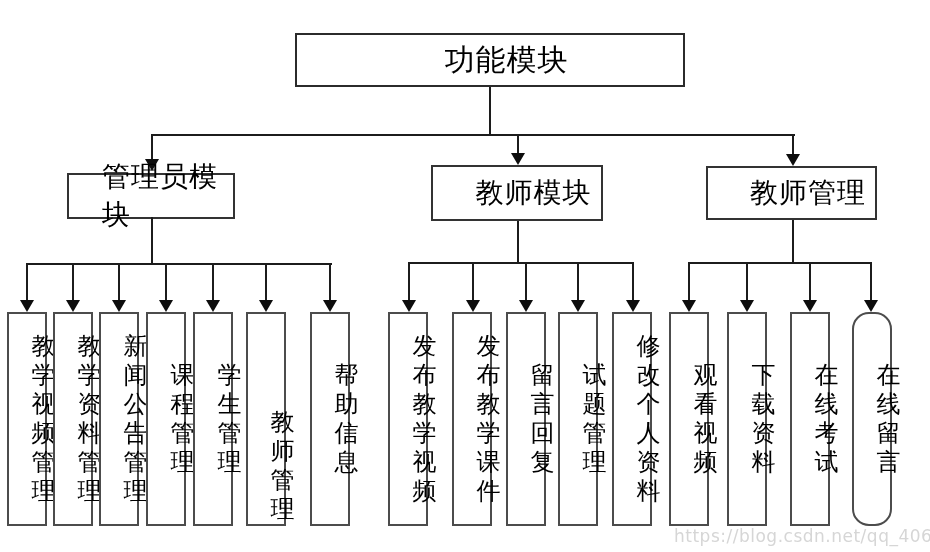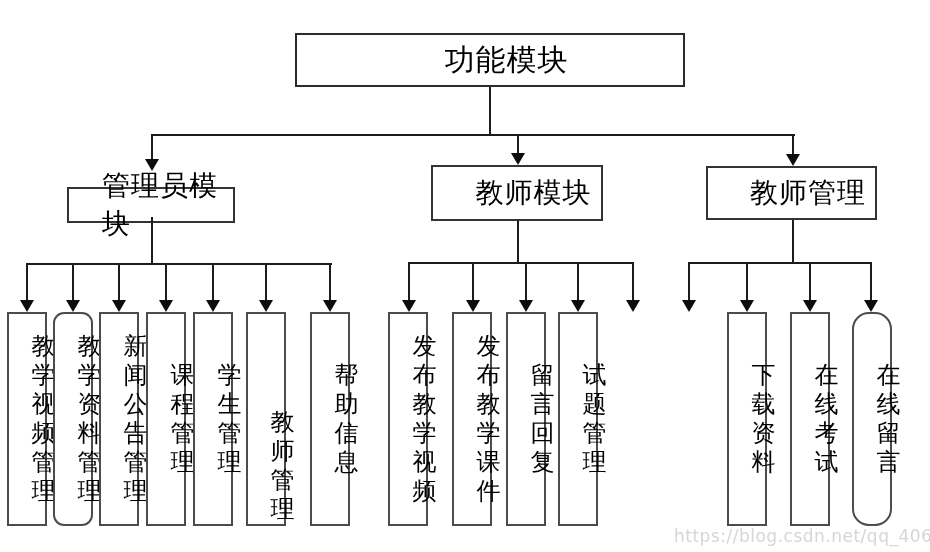--- a/index.html
+++ b/index.html
@@ -17,21 +17,21 @@
     background: #ffffff;
     border: 2px solid #3a3a3a;
     box-sizing: border-box;
     display: flex;
     align-items: center;
     justify-content: center;
     padding-left: 33px;
   }
   .root-box  { left: 295px; top: 33px;  width: 390px; height: 54px; font-size: 30px; letter-spacing: 1px; border-color: #2b2b2b; }
   .mod-box   { font-size: 28px; letter-spacing: 1px; border-color: #333333; }
-  .mod-admin   { left: 67px;  top: 187px; width: 168px; height: 36px; }
+  .mod-admin   { left: 67px;  top: 173px; width: 168px; height: 46px; }
   .mod-teacher { left: 431px; top: 165px; width: 172px; height: 56px; }
   .mod-student { left: 706px; top: 166px; width: 171px; height: 54px; }
   .leaf {
     top: 312px;
     width: 40px;
     height: 214px;
     border-color: #4c4c4c;
   }
   .vtext {
     width: 26px;
@@ -103,21 +103,21 @@
   <div class="vline" style="left:212px; top:263px; height:38px;"></div>
   <div class="arrow" style="left:206px; top:300px;"></div>
   <div class="vline" style="left:265px; top:263px; height:38px;"></div>
   <div class="arrow" style="left:259px; top:300px;"></div>
   <div class="vline" style="left:329px; top:263px; height:38px;"></div>
   <div class="arrow" style="left:323px; top:300px;"></div>
 
   <div class="box leaf" style="left:7px;">
     <div class="vtext">教学视频管理</div>
   </div>
-  <div class="box leaf" style="left:53px;border-radius:11px;">
+  <div class="box leaf" style="left:53px;">
     <div class="vtext">教学资料管理</div>
   </div>
   <div class="box leaf" style="left:99px;">
     <div class="vtext">新闻公告管理</div>
   </div>
   <div class="box leaf" style="left:146px;">
     <div class="vtext">课程管理</div>
   </div>
   <div class="box leaf" style="left:193px;">
     <div class="vtext">学生管理</div>
@@ -147,32 +147,38 @@
   </div>
   <div class="box leaf" style="left:452px;">
     <div class="vtext">发布教学课件</div>
   </div>
   <div class="box leaf" style="left:506px;">
     <div class="vtext">留言回复</div>
   </div>
   <div class="box leaf" style="left:558px;">
     <div class="vtext">试题管理</div>
   </div>
+  <div class="box leaf" style="left:612px;">
+    <div class="vtext">修改个人资料</div>
+  </div>
 
   <div class="vline" style="left:792px; top:220px; height:44px;"></div>
   <div class="hline" style="left:688px; top:262px; width:184px;"></div>
   <div class="vline" style="left:688px; top:262px; height:39px;"></div>
   <div class="arrow" style="left:682px; top:300px;"></div>
   <div class="vline" style="left:746px; top:262px; height:39px;"></div>
   <div class="arrow" style="left:740px; top:300px;"></div>
   <div class="vline" style="left:809px; top:262px; height:39px;"></div>
   <div class="arrow" style="left:803px; top:300px;"></div>
   <div class="vline" style="left:870px; top:262px; height:39px;"></div>
   <div class="arrow" style="left:864px; top:300px;"></div>
 
+  <div class="box leaf" style="left:669px;">
+    <div class="vtext">观看视频</div>
+  </div>
   <div class="box leaf" style="left:727px;">
     <div class="vtext">下载资料</div>
   </div>
   <div class="box leaf" style="left:790px;">
     <div class="vtext">在线考试</div>
   </div>
   <div class="box leaf" style="left:852px;border-radius:17px;">
     <div class="vtext">在线留言</div>
   </div>
 

